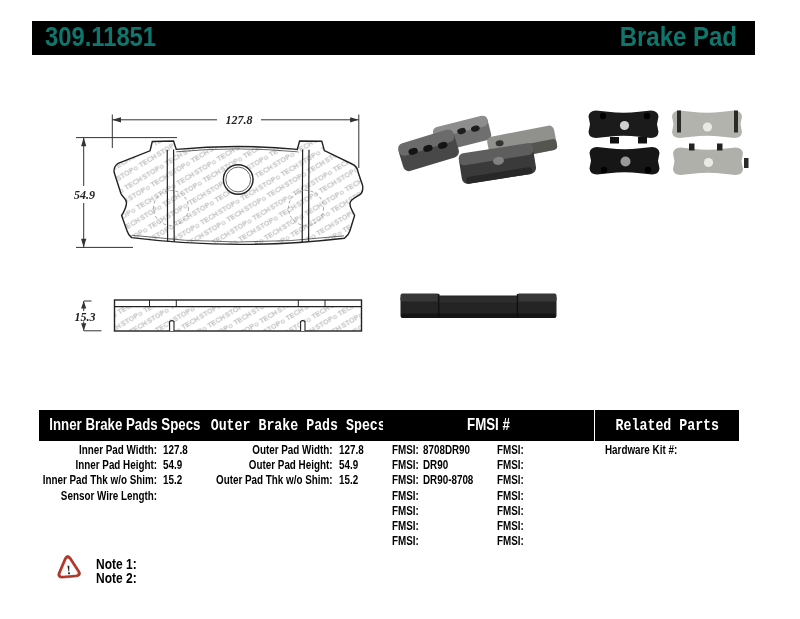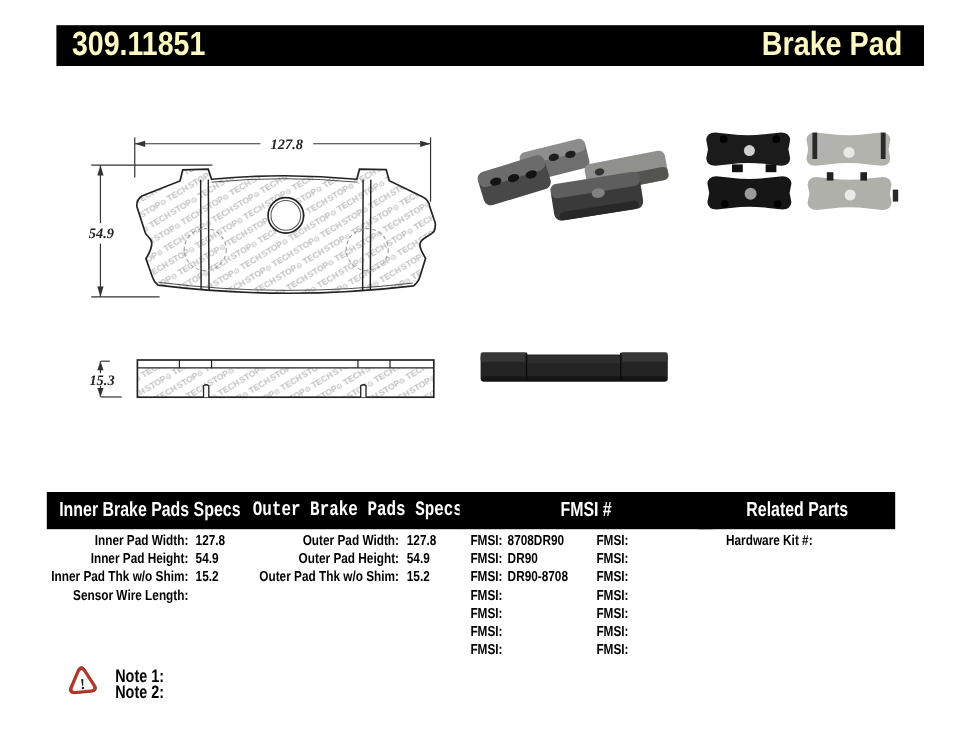--- a/index.html
+++ b/index.html
@@ -1,19 +1,19 @@
 <!DOCTYPE html>
 <html><head>
 <meta charset="utf-8">
 <style>
 html,body{margin:0;padding:0;}
 body{width:800px;height:619px;background:#fff;position:relative;overflow:hidden;
  font-family:"Liberation Sans",sans-serif;}
 .abs{position:absolute;}
-#topbar{left:47px;top:20.5px;width:723px;height:34px;background:#000;color:#fef9c3;
+#topbar{left:32px;top:20.5px;width:723px;height:34px;background:#000;color:#0f766e;
  font-weight:bold;font-size:28px;line-height:1;}
 #topbar span{position:absolute;top:2.6px;white-space:nowrap;}
 #topbar .l{left:13.4px;transform:scaleX(0.849);transform-origin:0 50%;}
 #topbar .r{right:17.7px;transform:scaleX(0.856);transform-origin:100% 50%;}
 .hbar{background:#000;color:#fff;font-weight:bold;font-size:17px;top:410px;height:30.5px;
  display:flex;align-items:center;justify-content:center;white-space:nowrap;}
 .hbar span{display:inline-block;transform:scaleX(0.78);}
 .cell{position:absolute;font-weight:bold;font-size:12px;color:#000;white-space:nowrap;
  line-height:1.21;transform:scaleX(0.82);transform-origin:0 0;}
 .cr{transform-origin:100% 0;text-align:right;}
@@ -173,21 +173,21 @@
  <div style="width:172.5px;display:flex;justify-content:center;">
       <span>Inner Brake Pads Specs</span>
     </div>
  <div style="width:172.5px;display:flex;justify-content:center;font-family:Liberation Mono, monospace;">
       <span>Outer Brake Pads Specs</span>
     </div>
 </div>
 <div class="hbar abs" style="left:383px;width:210.5px;">
     <span>FMSI #</span>
   </div>
-<div class="hbar abs" style="left:582px;width:164px;">
+<div class="hbar abs" style="left:595px;width:144px;font-family:Liberation Mono, monospace;">
     <span>Related Parts</span>
   </div>
 
 <div class="cell cr" style="left:0;width:157px;top:442.6px;">Inner Pad Width:</div>
 <div class="cell" style="left:162.5px;top:442.6px;">127.8</div>
 <div class="cell cr" style="left:0;width:157px;top:457.9px;">Inner Pad Height:</div>
 <div class="cell" style="left:162.5px;top:457.9px;">54.9</div>
 <div class="cell cr" style="left:0;width:157px;top:473.2px;">Inner Pad Thk w/o Shim:</div>
 <div class="cell" style="left:162.5px;top:473.2px;">15.2</div>
 <div class="cell cr" style="left:0;width:157px;top:488.5px;">Sensor Wire Length:</div>

